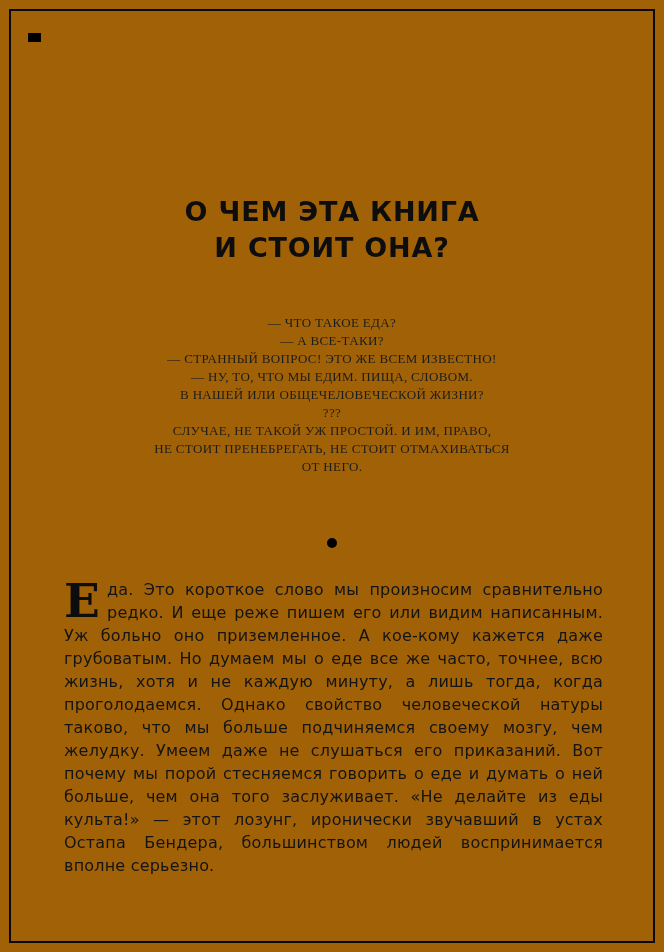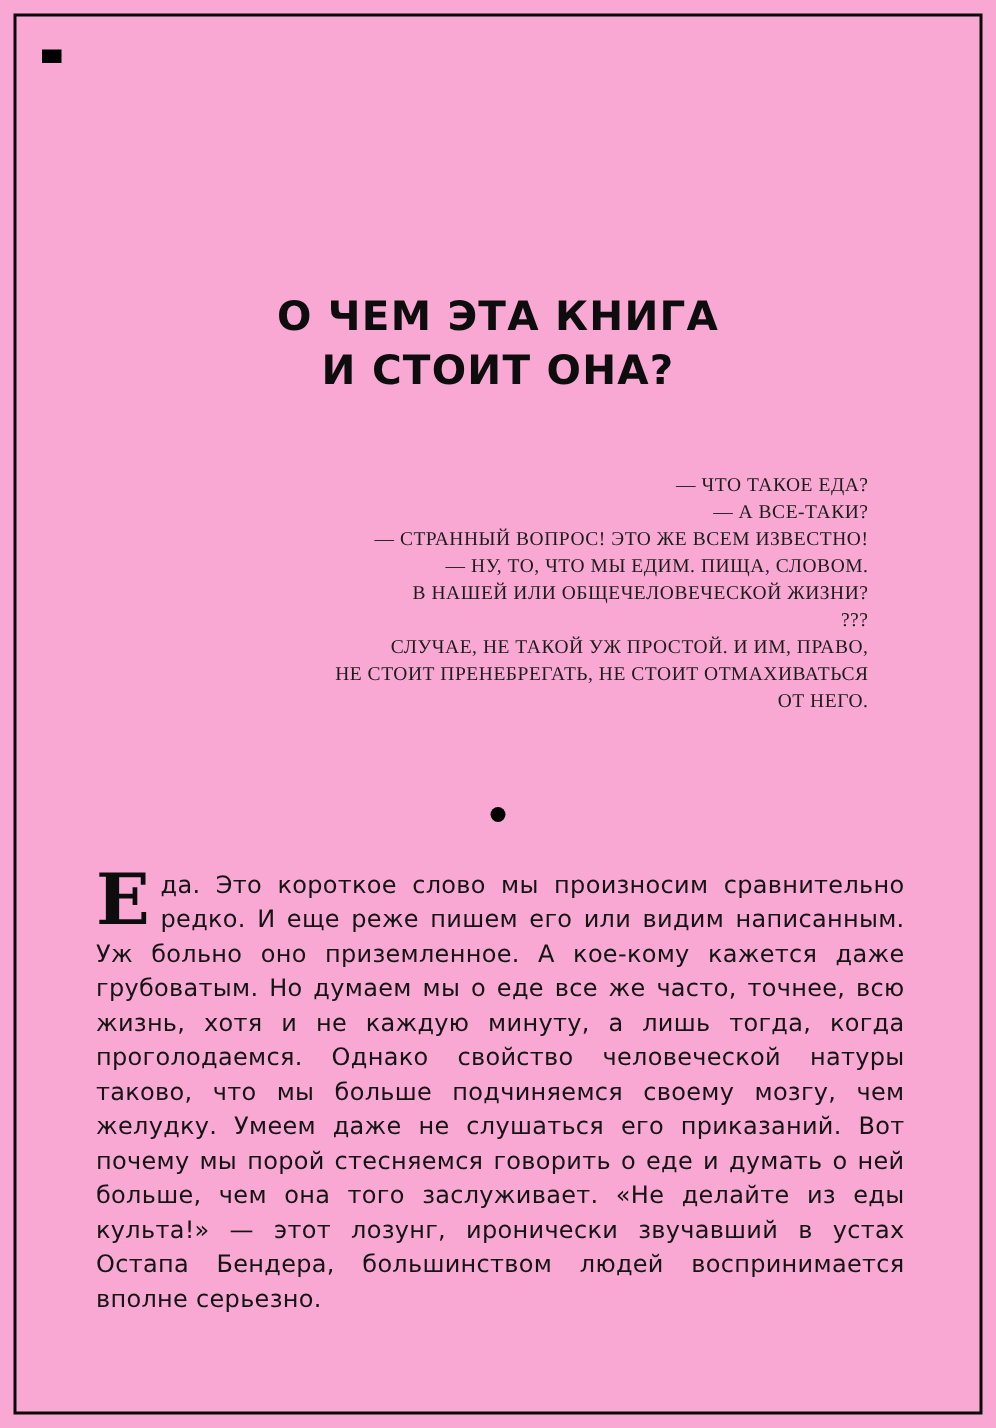--- a/index.html
+++ b/index.html
@@ -4,21 +4,21 @@
 <style>
   html, body {
     margin: 0;
     padding: 0;
     background: #ffffff;
   }
   .page {
     position: relative;
     width: 664px;
     height: 952px;
-    background: #f9a8d4;
+    background: #a16207;
     font-family: "DejaVu Sans", sans-serif;
     color: #111111;
     overflow: hidden;
   }
   .frame {
     position: absolute;
     top: 9px; left: 9px; right: 9px; bottom: 9px;
     border: 2px solid #0a0a0a;
   }
   .corner-mark {
@@ -39,21 +39,21 @@
     font-size: 27px;
     line-height: 36px;
     letter-spacing: 0.8px;
     color: #0d0d0d;
   }
   .epigraph {
     position: absolute;
     top: 314px;
     left: 85px;
     right: 85px;
-    text-align: right;
+    text-align: center;
     font-family: "Liberation Serif", serif;
     font-size: 13px;
     line-height: 18px;
     letter-spacing: 0.35px;
     color: #1c1c1c;
   }
   .epigraph .line {
     white-space: nowrap;
   }
   .separator-dot {

